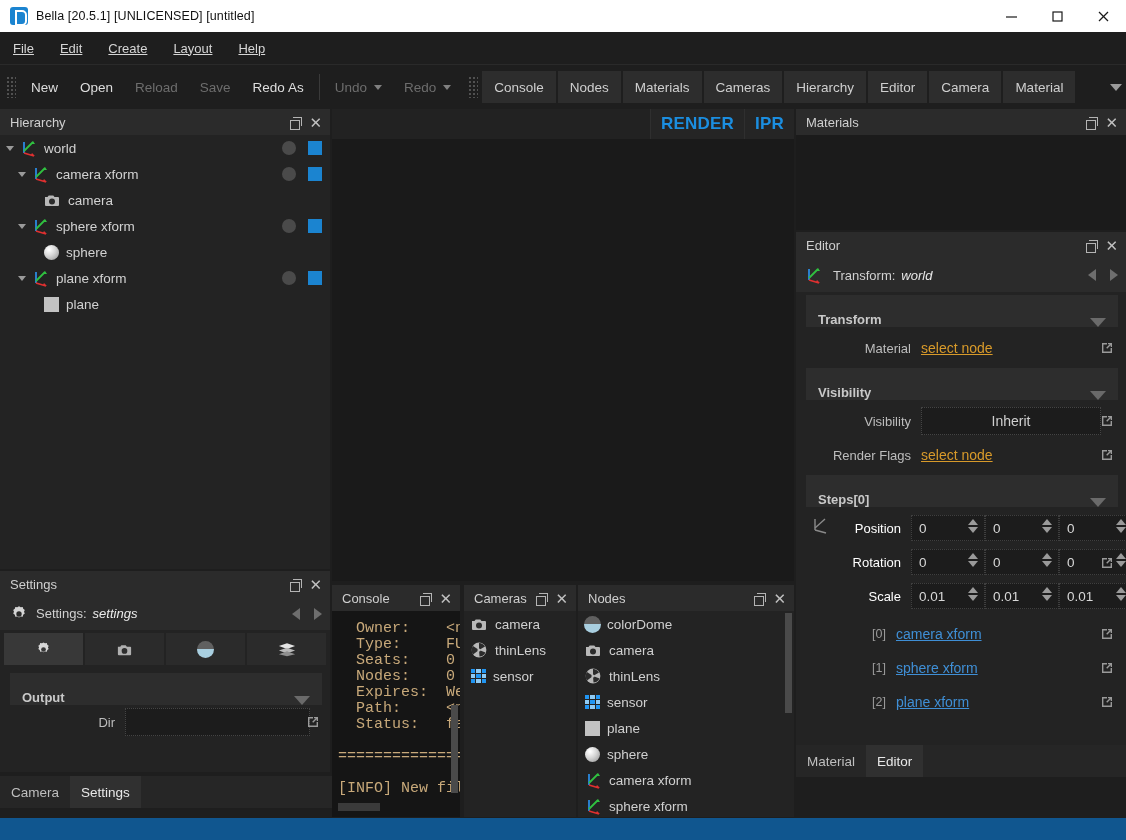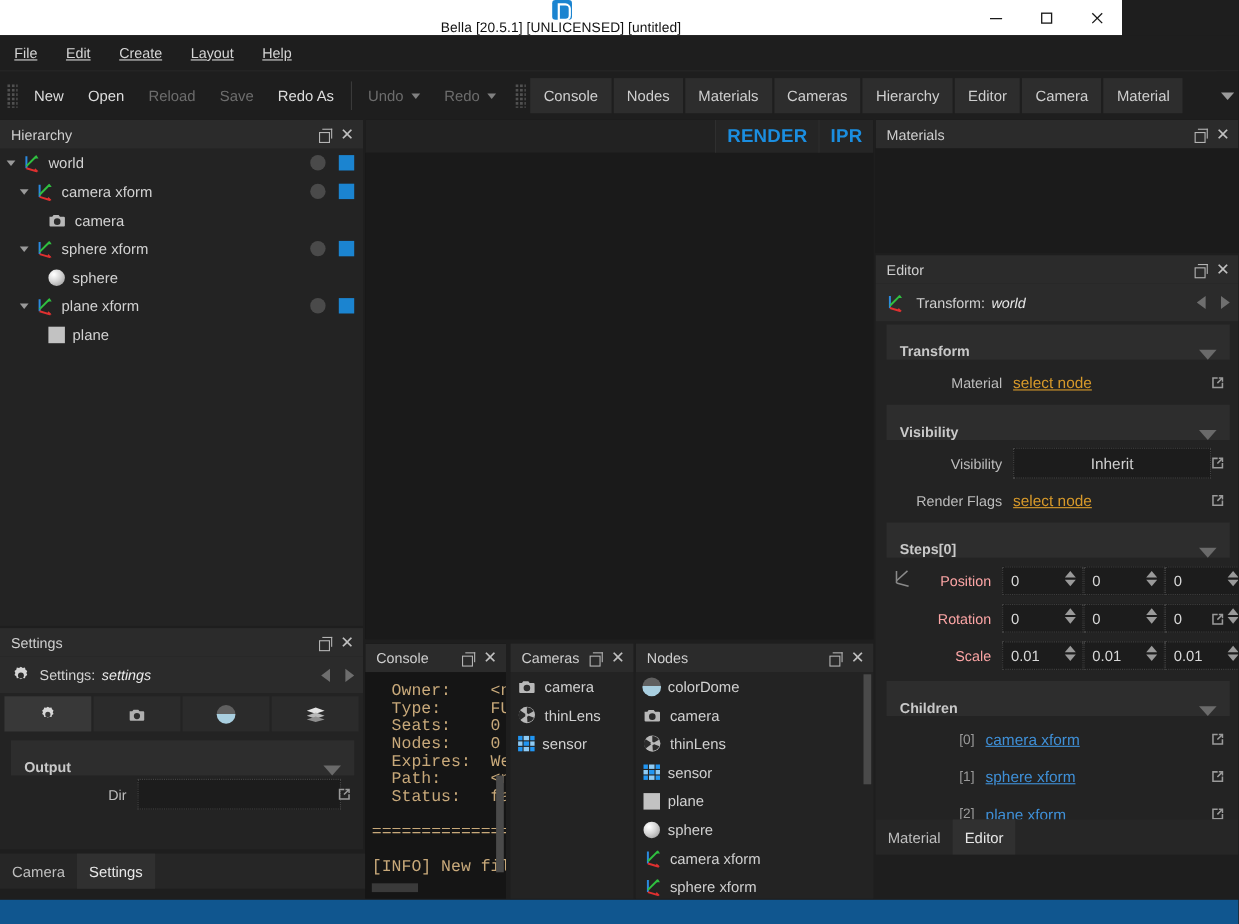--- a/index.html
+++ b/index.html
@@ -7,22 +7,22 @@
     width: 1126px; height: 840px;
     background: #1e1e1e;
     font-family: "Liberation Sans", sans-serif;
     overflow: hidden;
     -webkit-font-smoothing: antialiased;
   }
   body { position: relative; }
 
   
   #titlebar {
-    position: absolute; left: 0; top: 0; width: 1020px; height: 32px;
-    background: #ffffff; display: flex; align-items: center; flex-direction: column;
+    position: absolute; left: 0; top: 0; width: 1126px; height: 32px;
+    background: #ffffff; display: flex; align-items: center;
   }
   #app-logo {
     width: 18px; height: 18px; margin-left: 10px; margin-right: 8px;
     background: #1b84d0; border-radius: 3px; position: relative;
     flex: 0 0 auto;
   }
   #app-logo::after {
     content: ""; position: absolute; left: 5px; top: 3px;
     width: 8px; height: 12px; border: 2px solid #fff;
     border-radius: 0 5px 5px 0; border-left-width: 2px;
@@ -175,21 +175,21 @@
   }
   .spin {
     background:#1c1c1c; border:1px dotted #3f3f3f; height:26px; width:74px;
     display:flex; align-items:center; position:relative; flex:0 0 auto;
   }
   .spin .v { font-size:13.5px; color:#d8d8d8; padding-left:7px; }
   .spin .arrows { position:absolute; right:6px; top:3px; display:flex; flex-direction:column; gap:2px;}
   .spin .au{width:0;height:0;border-left:5px solid transparent;border-right:5px solid transparent;border-bottom:6px solid #9a9a9a;}
   .spin .ad{width:0;height:0;border-left:5px solid transparent;border-right:5px solid transparent;border-top:6px solid #9a9a9a;}
   .vec-row { display:flex; align-items:center; height:34px; }
-  .vec-label { font-size:13px; color:#fca5a5; width:90px; text-align:right; padding-right:10px; flex:0 0 auto;}
+  .vec-label { font-size:13px; color:#ffffff; width:90px; text-align:right; padding-right:10px; flex:0 0 auto;}
   .child-row { display:flex; align-items:center; height:34px; }
   .child-idx { font-size:12.5px; color:#9a9a9a; width:100px; text-align:right; padding-right:10px; flex:0 0 auto;}
 
   
   .tabstrip { position:absolute; height:32px; background:#262626; display:flex; align-items:stretch; }
   .btab { font-size:13.5px; color:#bfbfbf; padding:0 11px; display:flex; align-items:center;}
   .btab.active { background:#303030; color:#e8e8e8; }
 
   
   #settings { left:0; top:571px; width:330px; height:201px; background:#232323;}
@@ -581,24 +581,20 @@
         <span class="spin">
           <span class="v">0.01</span>
           <span class="arrows">
               <i class="au"></i>
               <i class="ad"></i>
             </span>
         </span>
       </div>
     </div>
 
-    <div class="sect-head" style="margin-top:6px">
-      <span class="t">Children</span>
-      <span class="tri"></span>
-    </div>
 
     <div class="child-row" style="position:relative;margin-top:4px">
       <span class="child-idx">[0]</span>
       <span class="link-blue">camera xform</span>
       <span class="ext-ico" style="position:absolute;right:12px">
         <svg width="14" height="14" viewBox="0 0 14 14">
             <path d="M2 2 h5 v1.4 H3.4 v7.2 h7.2 V7 H12 v5 H2 z" fill="#9a9a9a"></path>
             <path d="M8 2 h4 v4 h-1.3 V4.3 L7.2 7.8 6.2 6.8 9.7 3.3 H8 z" fill="#9a9a9a"></path>
           </svg>
       </span>

